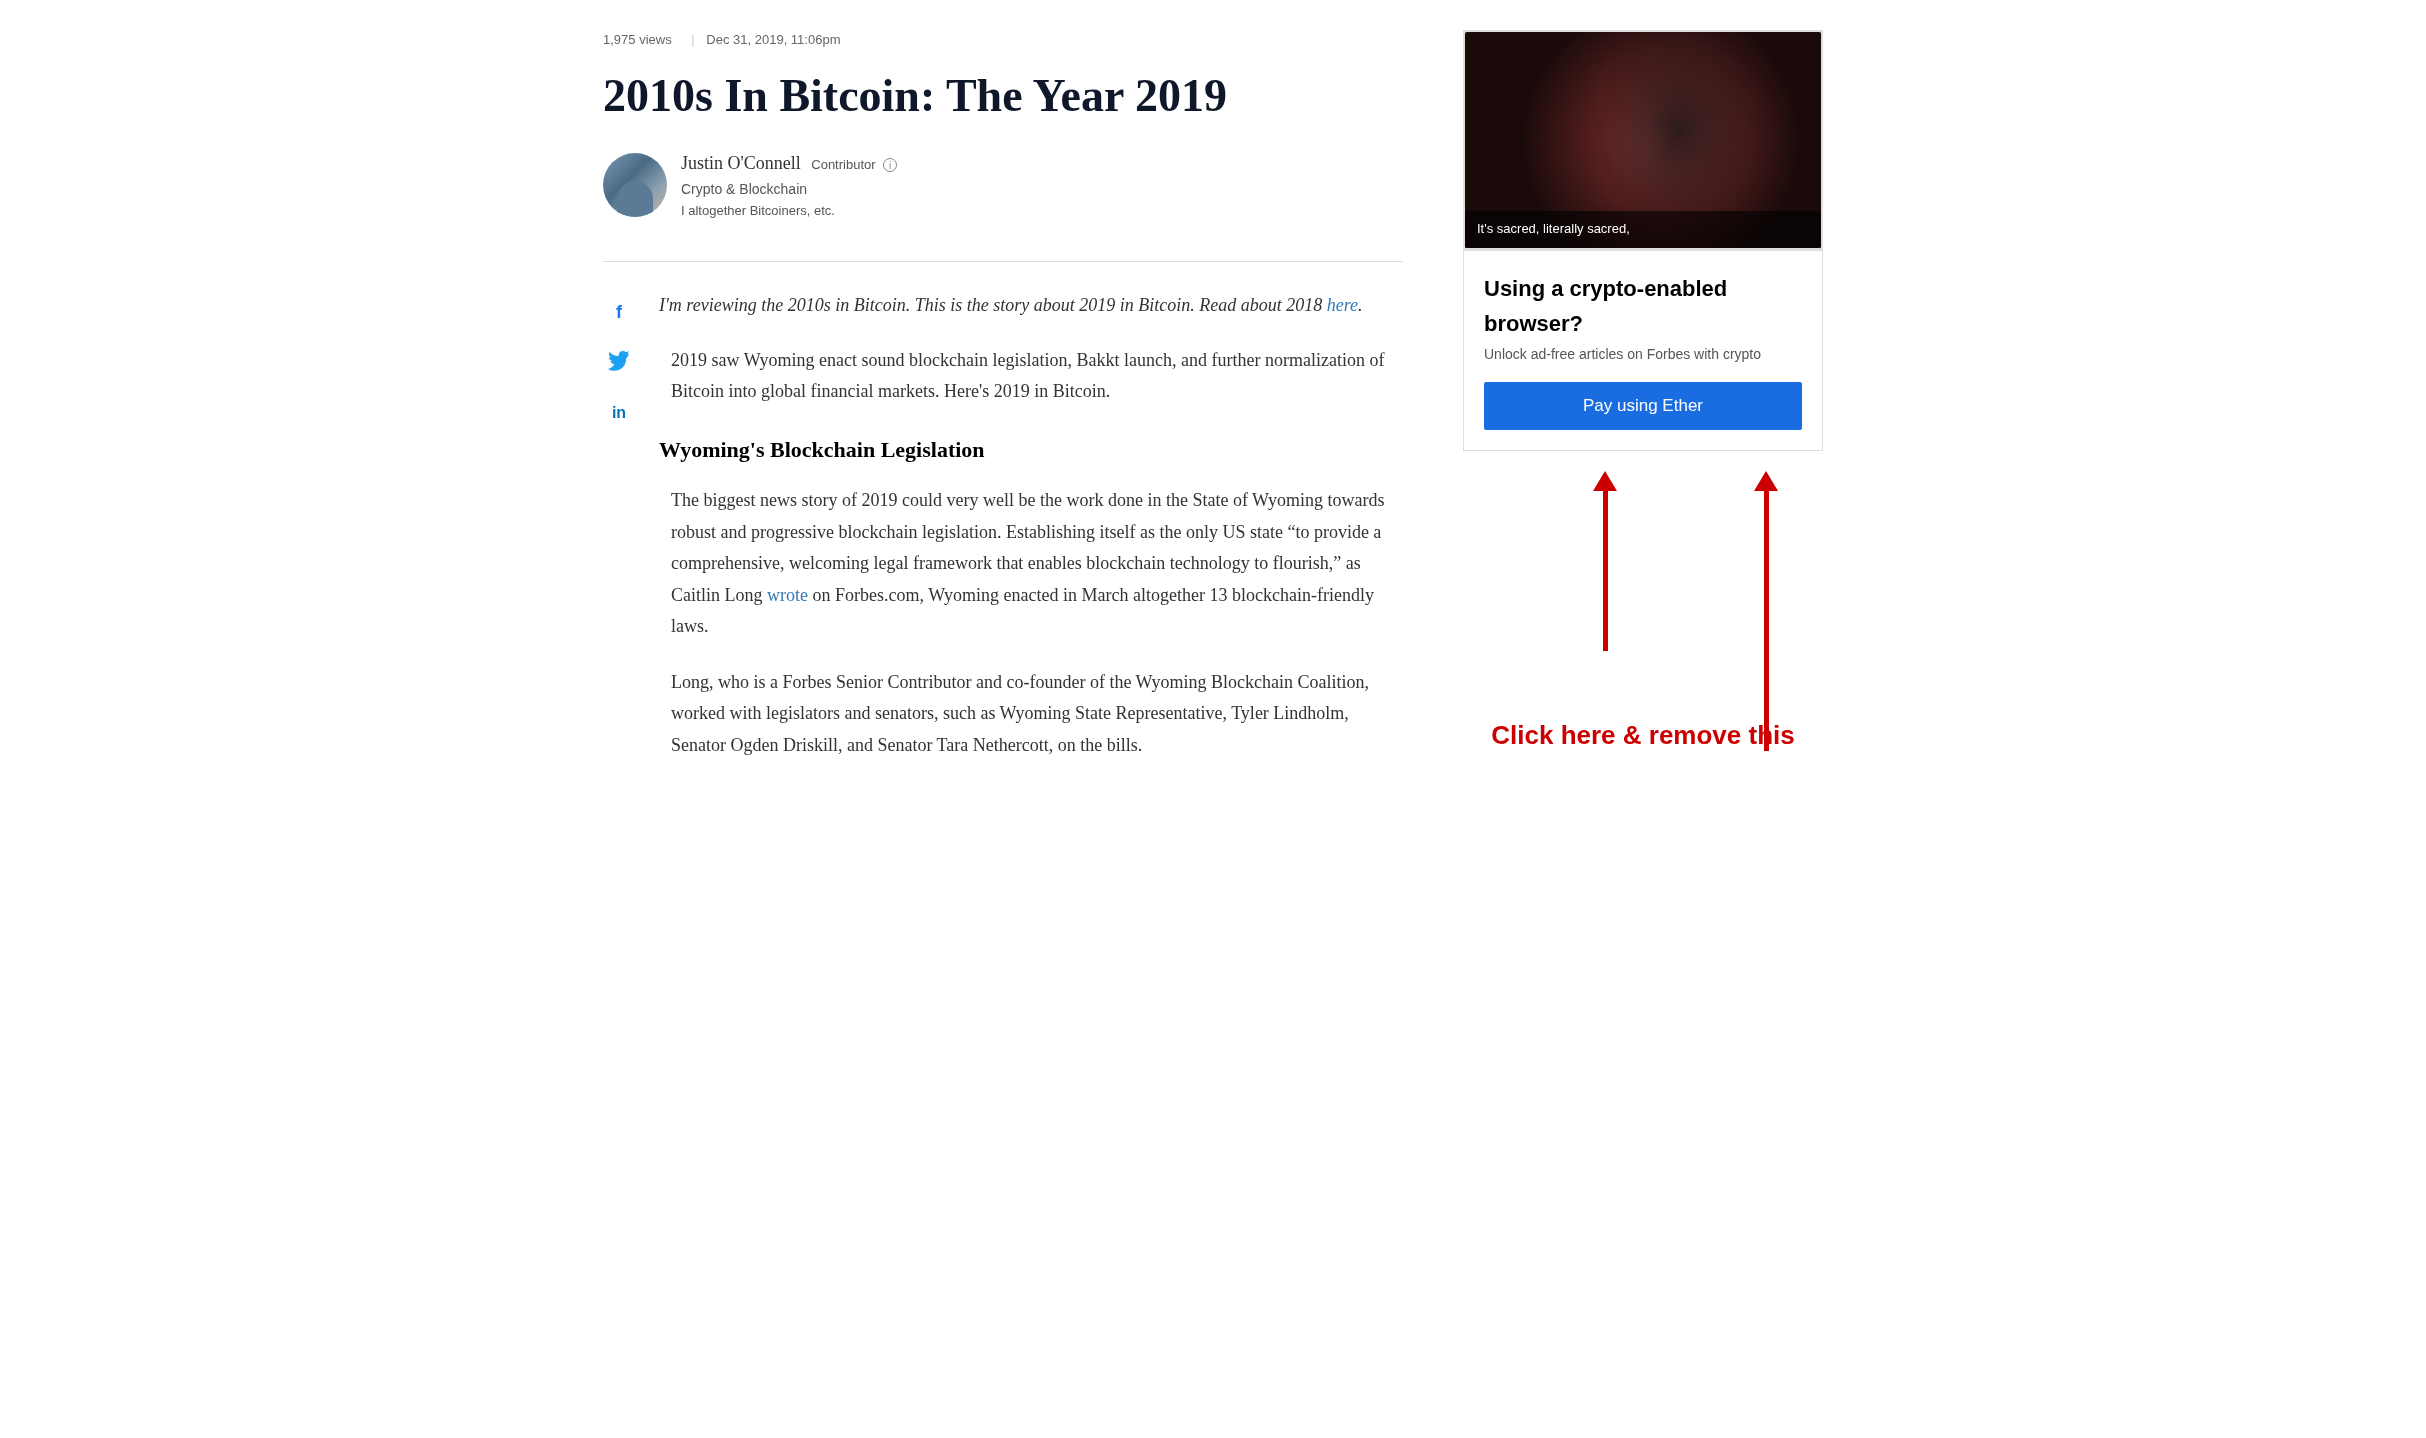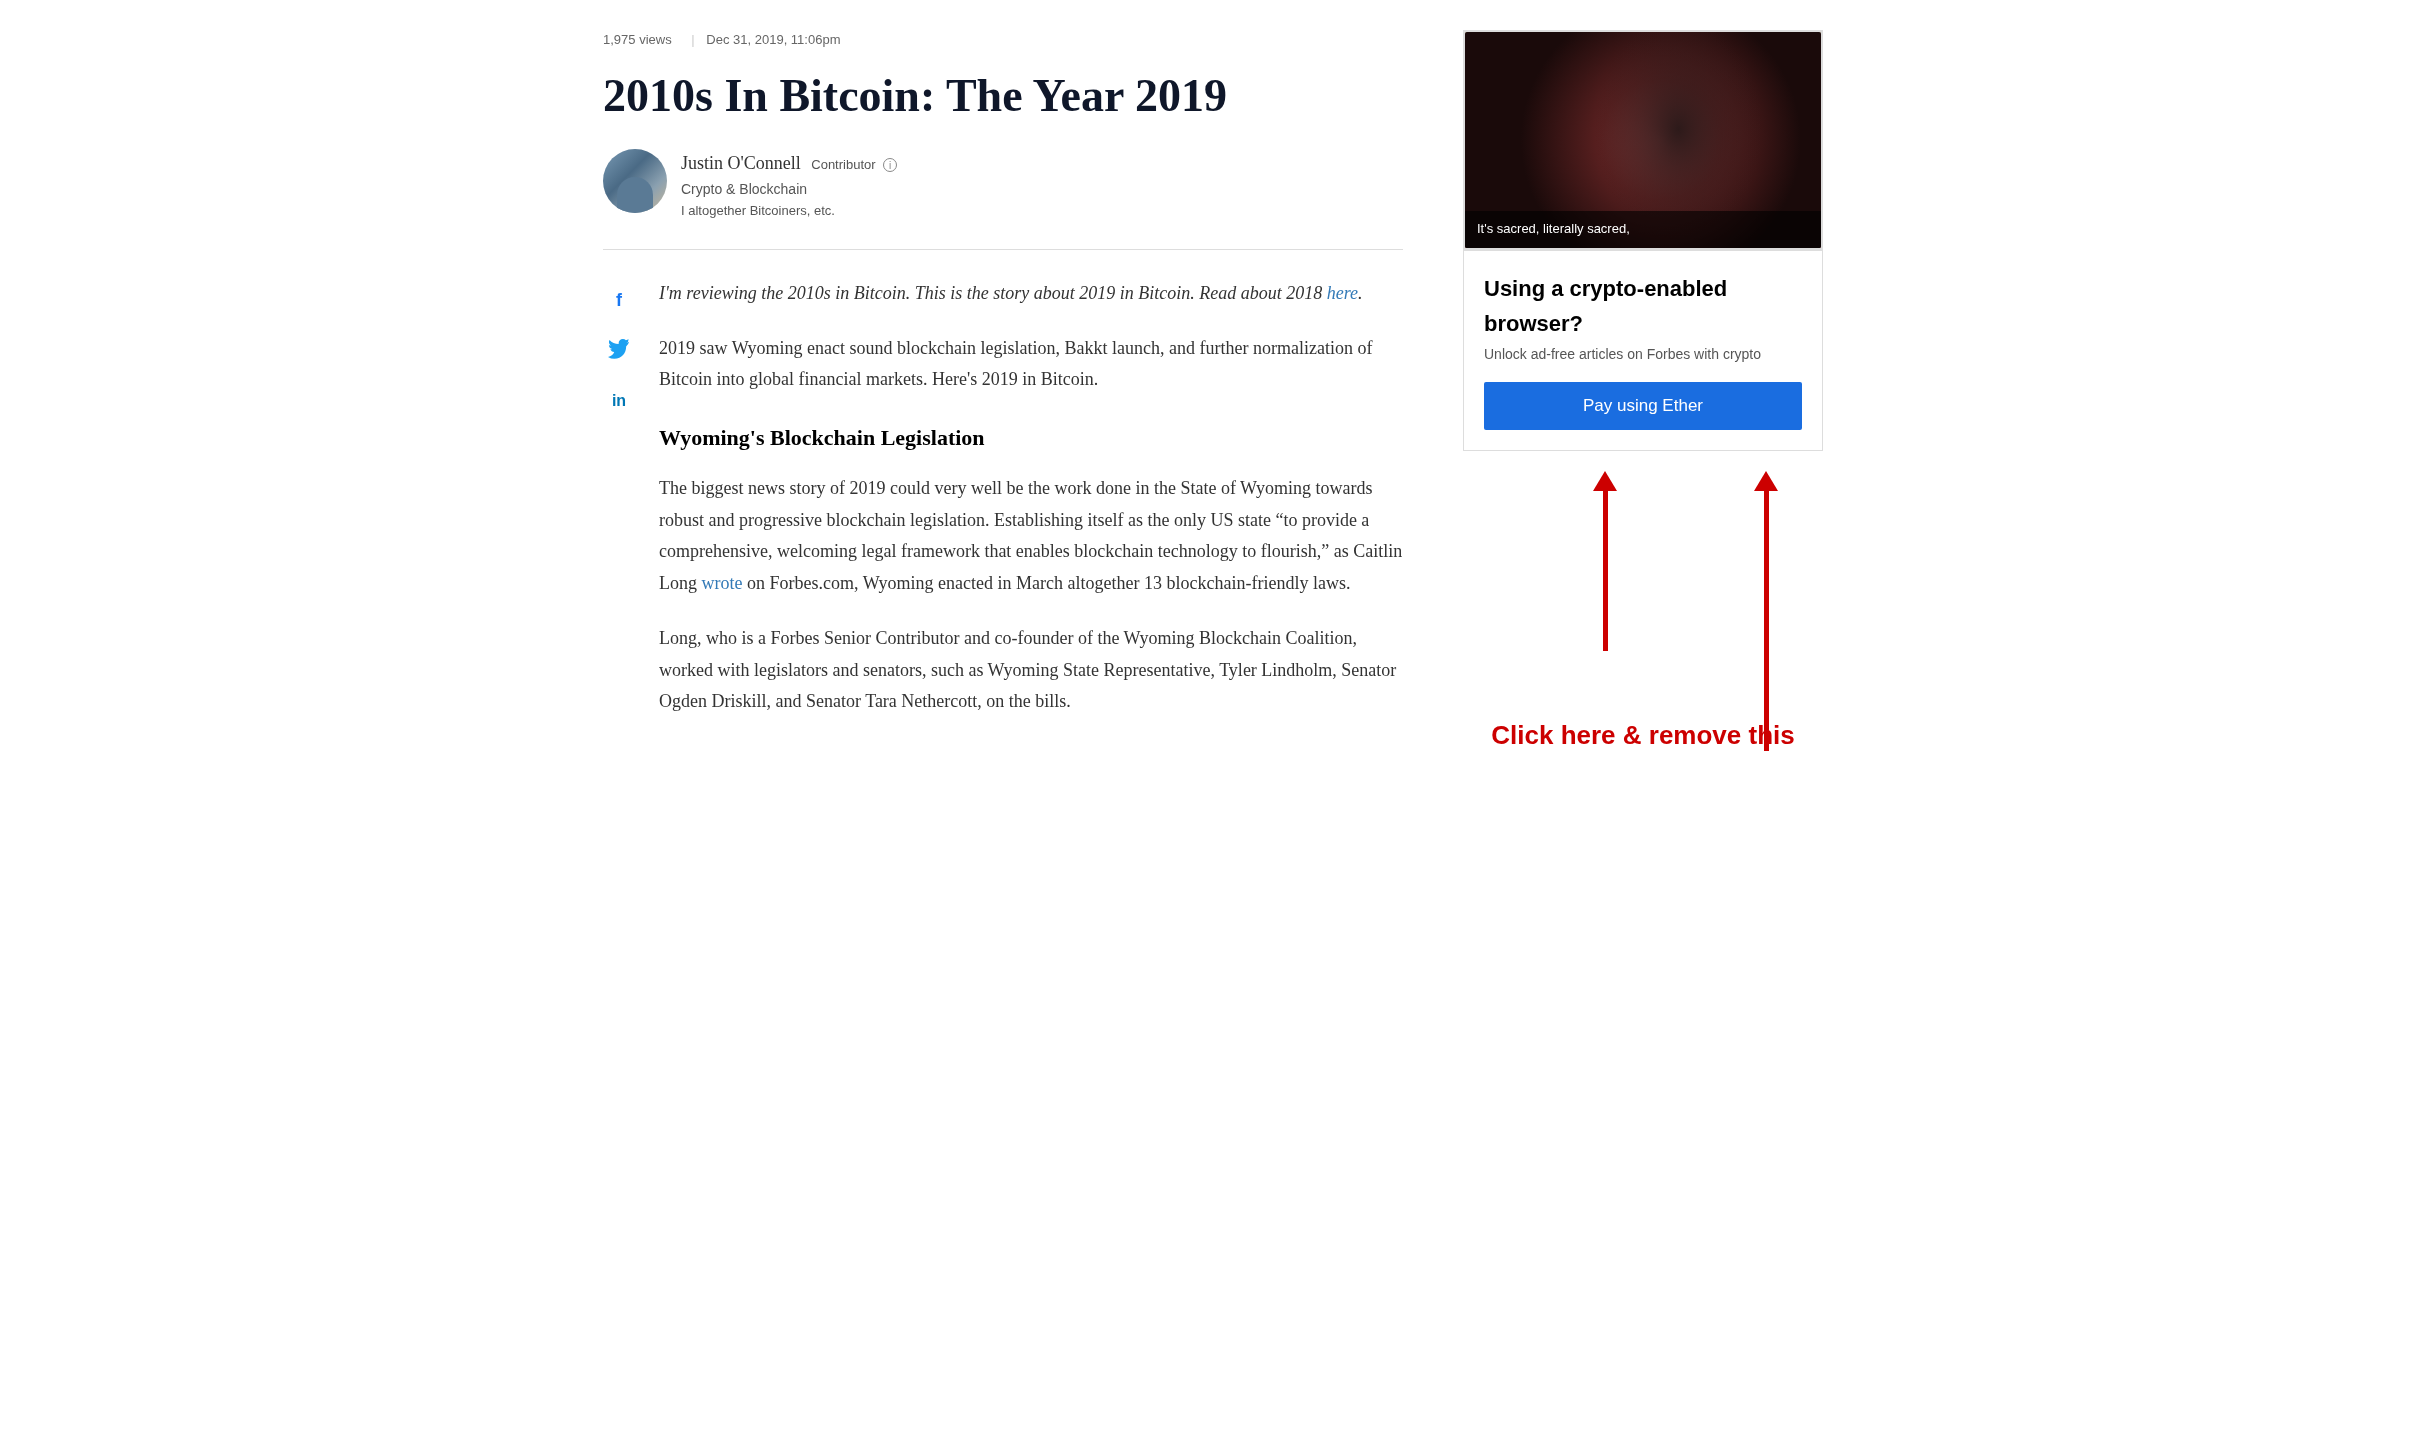--- a/index.html
+++ b/index.html
@@ -37,23 +37,23 @@
     h1.article-title {
       font-family: 'Georgia', serif;
       font-size: 46px;
       font-weight: 900;
       line-height: 1.1;
       color: #0f172a;
       margin-bottom: 28px;
     }
     .author-section {
       display: flex;
-      align-items: flex-start;
+      align-items: center;
       gap: 14px;
-      margin-bottom: 28px;
+      margin-bottom: 40px;
     }
     .author-avatar {
       width: 64px;
       height: 64px;
       border-radius: 50%;
       background: linear-gradient(135deg, #7a9bb5 0%, #4a6a85 40%, #8aa0b0 70%, #c9b89a 100%);
       overflow: hidden;
       flex-shrink: 0;
       position: relative;
     }
@@ -139,20 +139,21 @@
       line-height: 1.7;
     }
     .intro-italic a {
       color: #337ab7;
       text-decoration: none;
     }
     .article-p {
       margin-bottom: 24px;
       line-height: 1.75;
       color: #333;
+      margin-left: 12px;
     }
     .article-p a {
       color: #337ab7;
       text-decoration: none;
     }
     h2.section-heading {
       font-size: 22px;
       font-weight: bold;
       font-family: Georgia, serif;
       color: #000;

